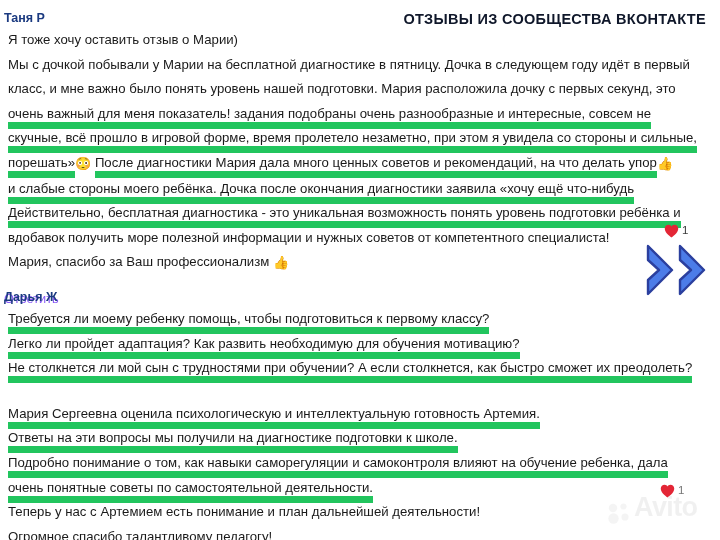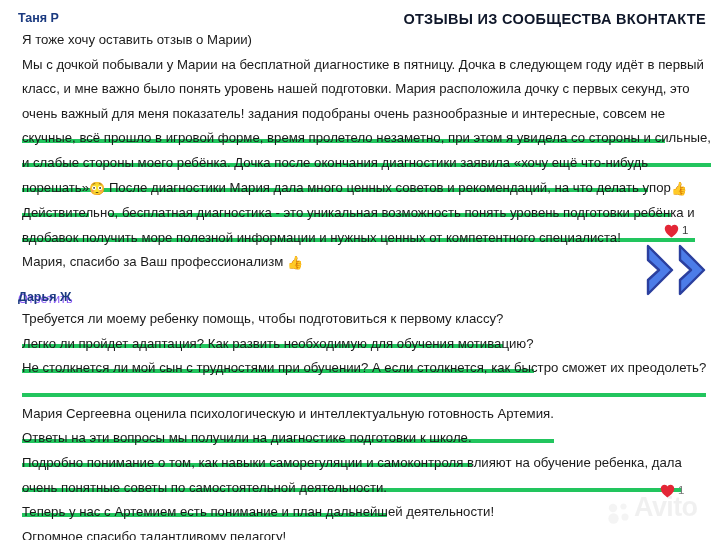--- a/index.html
+++ b/index.html
@@ -30,21 +30,21 @@
     font-size: 14.5px;
     font-weight: bold;
     letter-spacing: 0.3px;
     color: #0f172a;
     white-space: nowrap;
   }
 
   
   .review {
     position: absolute;
-    left: 18px;
+    left: 4px;
     width: 692px;
   }
   #review-1 { top: 10px; }
   #review-2 { top: 289px; }
 
   .author {
     font-size: 12.5px;
     font-weight: bold;
     color: #1b3a80;
     line-height: 16px;
@@ -58,22 +58,22 @@
   }
   .body-text p {
     margin: 4px;
     white-space: nowrap;
   }
   .body-text p.spacer {
     height: 17px;
   }
 
   .u {
-    border-bottom: 4px solid #22c55e;
-    padding-bottom: 18px;
+    border-bottom: 7px solid #22c55e;
+    padding-bottom: 1px;
   }
 
   .emoji {
     font-size: 13px;
     vertical-align: -1px;
   }
 
   .reply-link {
     display: inline-block;
     margin-top: 13px;
@@ -149,24 +149,24 @@
 
   <div class="review" id="review-1">
     <div class="author">Таня Р</div>
 
     <div class="body-text">
       <p>Я тоже хочу оставить отзыв о Марии)</p>
       <p>Мы с дочкой побывали у Марии на бесплатной диагностике в пятницу. Дочка в следующем году идёт в первый</p>
       <p><span>класс, и мне важно было понять уровень нашей подготовки. Мария расположила дочку с первых секунд, это</span></p>
       <p><span class="u">очень важный для меня показатель! задания подобраны очень разнообразные и интересные, совсем не</span></p>
       <p><span class="u">скучные, всё прошло в игровой форме, время пролетело незаметно, при этом я увидела со стороны и сильные,</span></p>
+      <p><span class="u">порешать»</span><span class="emoji">😳</span> <span class="u">После диагностики Мария дала много ценных советов и рекомендаций, на что делать упор</span><span class="emoji">👍</span></p>
       <p><span class="u">и слабые стороны моего ребёнка. Дочка после окончания диагностики заявила «хочу ещё что-нибудь</span></p>
-      <p><span class="u">порешать»</span><span class="emoji">😳</span> <span class="u">После диагностики Мария дала много ценных советов и рекомендаций, на что делать упор</span><span class="emoji">👍</span></p>
       <p><span class="u">Действительно, бесплатная диагностика - это уникальная возможность понять уровень подготовки ребёнка и</span></p>
-      <p>вдобавок получить море полезной информации и нужных ценных от компетентного специалиста!</p>
+      <p>вдобавок получить море полезной информации и нужных советов от компетентного специалиста!</p>
       <p><span>Мария, спасибо за Ваш профессионализм</span> <span class="emoji">👍</span></p>
     </div>
 
     <span class="reply-link">Ответить</span>
   </div>
 
   <div class="like" id="like-1">
     <svg class="heart-icon" viewBox="0 0 24 22">
       <path d="M12 21.3 C12 21.3 1.2 14.2 1.2 7.3 C1.2 3.4 4.1 0.9 7.3 0.9 C9.6 0.9 11.2 2.2 12 3.6 C12.8 2.2 14.4 0.9 16.7 0.9 C19.9 0.9 22.8 3.4 22.8 7.3 C22.8 14.2 12 21.3 12 21.3 Z" fill="#e32636"></path>
     </svg>

